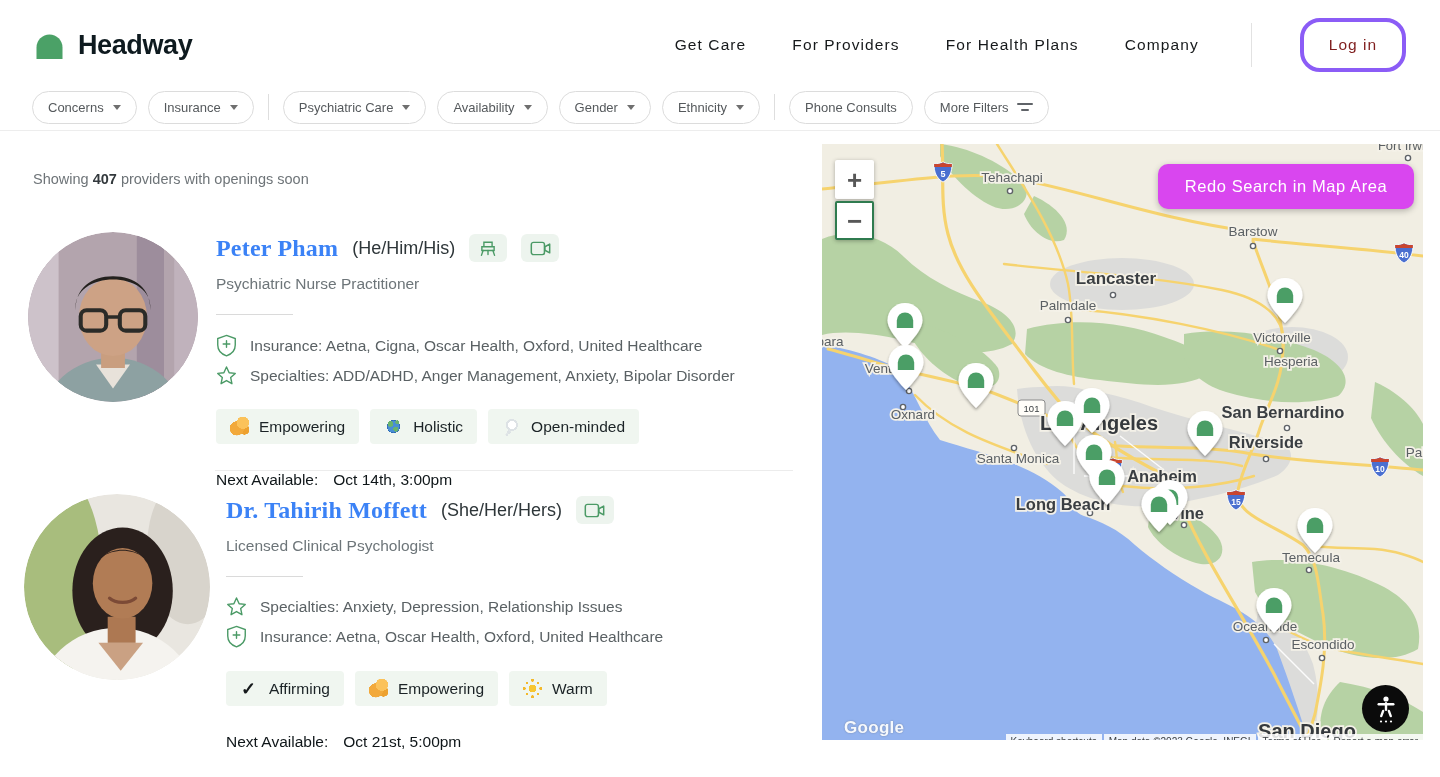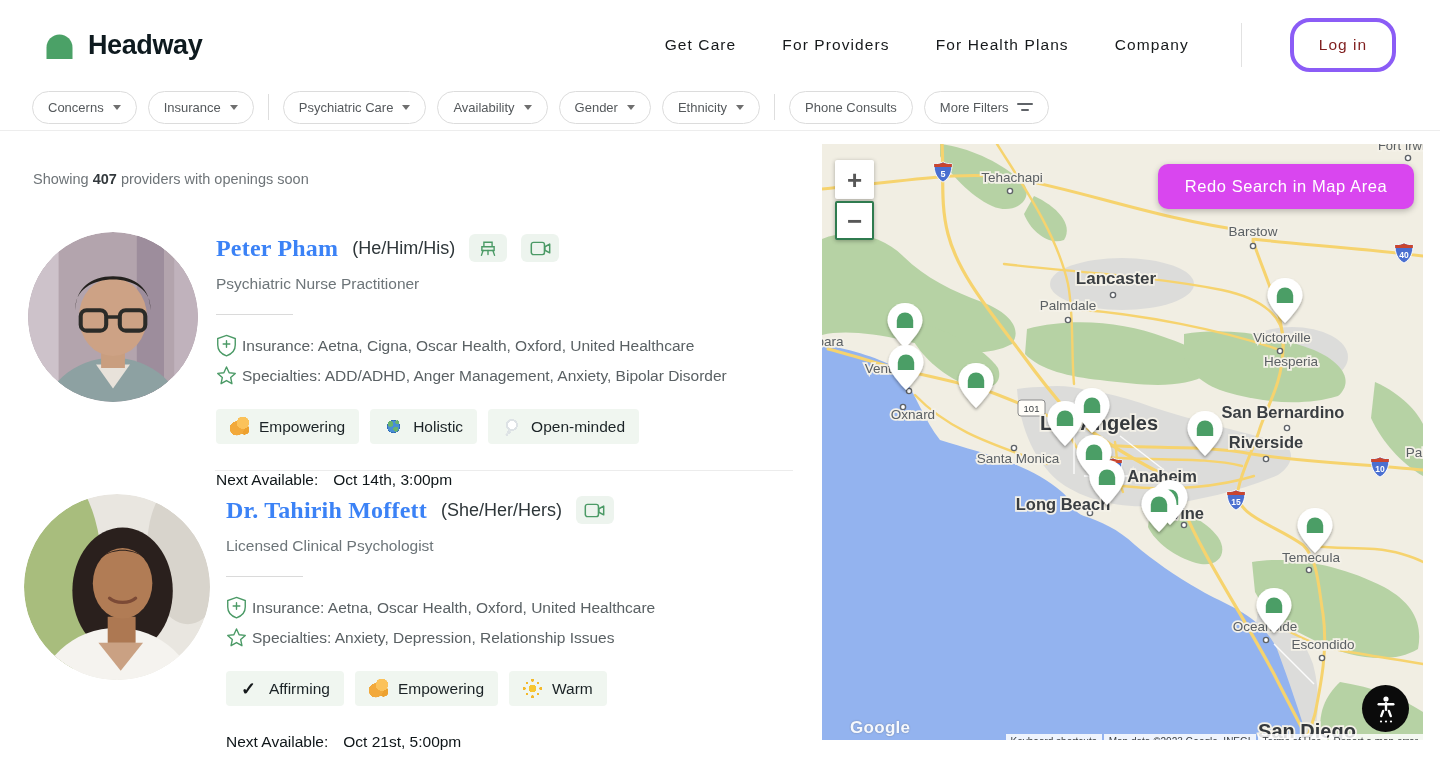--- a/index.html
+++ b/index.html
@@ -1,21 +1,21 @@
 <!DOCTYPE html>
 <html><head>
 <meta charset="utf-8">
 <style>
   * { margin:0; padding:0; box-sizing:border-box; }
   html,body { width:1440px; height:777px; background:#fff; font-family:"Liberation Sans", sans-serif; overflow:hidden; }
   .page { position:relative; width:1440px; height:777px; background:#fff; }
 
   
   .header { position:absolute; left:0; top:0; width:1440px; height:91px;
-            display:flex; align-items:center; padding:0 44px; border-bottom:1px solid #e9e9e9; background:#fff; }
+            display:flex; align-items:center; padding:0 34px; border-bottom:1px solid #e9e9e9; background:#fff; }
   .brand { display:flex; align-items:center; gap:13px; }
   .brand-mark { width:31px; height:27px; }
   .brand-name { font-size:27px; font-weight:700; color:#0e1a1f; letter-spacing:-0.4px; }
   .nav { margin-left:auto; display:flex; align-items:center; gap:46px; }
   .nav-item { font-size:15.5px; letter-spacing:1.1px; color:#16191b; cursor:pointer; white-space:nowrap; }
   .nav-divider { width:1px; height:44px; background:#e2e2e2; margin-left:6px; }
   .login-btn { margin-left:2px; border:4px solid #8b5cf6; border-radius:20px; background:#fff;
                padding:14px 25px; font-size:15.5px; letter-spacing:1px; color:#7f1d1d; font-family:inherit; cursor:pointer; }
 
   
@@ -40,21 +40,21 @@
   .card-1 .avatar { width:170px; height:170px; }
   .card-2 .avatar { width:186px; height:186px; margin-left:-4px; }
   .card-body { margin-left:18px; padding-top:0; }
   .card-2 .card-body { margin-left:16px; }
   .name-row { display:flex; align-items:center; gap:14px; margin-top:2px; }
   .p-name { font-family:"Liberation Serif", serif; font-size:24px; color:#3b82f6; letter-spacing:0.2px;font-weight:bold; }
   .p-pronouns { font-size:18px; color:#2e3639; }
   .badge { width:38px; height:28px; border-radius:6px; background:#edf4ee; display:inline-flex; align-items:center; justify-content:center; }
   .p-title { margin-top:13px; font-size:15.5px; color:#6d7579; }
   .small-rule { margin-top:21px; width:77px; height:1px; background:#dadada; }
-  .meta-row { display:flex; align-items:center; gap:5px; margin-top:19px; font-size:15.5px; color:#5a6164; }
+  .meta-row { display:flex; align-items:center; gap:13px; margin-top:19px; font-size:15.5px; color:#5a6164; }
   .meta-row + .meta-row { margin-top:8px;text-align:right; }
   .tags { display:flex; gap:11px; margin-top:23px;align-items:flex-end; }
   .tag { display:inline-flex; align-items:center; gap:10px; background:#f0f6f0; border-radius:4px;
          padding:8px 14px; font-size:15.5px; color:#1b2326; }
   .tag-icon { width:19px; height:19px; display:inline-block; position:relative; }
   [data-icon="muscle"]{ background:
      radial-gradient(circle at 68% 30%, #fbc25a 0 33%, transparent 34%),
      radial-gradient(circle at 36% 60%, #f2a93b 0 42%, transparent 43%),
      radial-gradient(circle at 76% 66%, #eda12f 0 26%, transparent 27%); }
   [data-icon="globe"]{ background:
@@ -84,21 +84,21 @@
   .map { position:absolute; left:822px; top:144px; width:601px; height:596px; background:#f1eee3; overflow:hidden; }
   .map svg.base { position:absolute; left:0; top:0; }
   .zoom-btn { position:absolute; left:13px; width:39px; height:39px; background:#fff; border:none; border-radius:2px;
               box-shadow:0 1px 4px rgba(0,0,0,0.3); font-size:26px; font-weight:700; color:#575757; cursor:pointer;
               display:flex; align-items:center; justify-content:center; font-family:inherit; line-height:1; }
   .zoom-in { top:16px; }
   .zoom-out { top:57px; border:2px solid #2f7b4f; }
   .redo-btn { position:absolute; left:336px; top:20px; width:256px; height:45px; background:#d946ef; border:none;
               border-radius:10px; color:#fff; font-size:16.5px; letter-spacing:0.6px; font-family:inherit;
               box-shadow:0 2px 6px rgba(0,0,0,0.25); cursor:pointer; }
-  .google-logo { position:absolute; left:28px; bottom:2px; font-size:17px; font-weight:700; color:#ffffff;
+  .google-logo { position:absolute; left:22px; bottom:2px; font-size:17px; font-weight:700; color:#ffffff;
                  opacity:0.92; letter-spacing:0.3px; text-shadow:0 0 2px rgba(90,90,90,0.55); }
   .attribution { position:absolute; right:0; bottom:-9px; display:flex; gap:2px; }
   .attribution span { background:rgba(255,255,255,0.85); color:#3c4043; font-size:10px; padding:2px 5px; white-space:nowrap; }
 
   .a11y-btn { position:absolute; left:1362px; top:685px; width:47px; height:47px; border-radius:50%;
               background:#0b0b0b; border:none; display:flex; align-items:center; justify-content:center; cursor:pointer; }
 </style>
 </head>
 <body>
 
@@ -278,31 +278,31 @@
           <span class="badge">
             <svg width="21" height="15" viewBox="0 0 24 17">
               <rect x="1.5" y="1.5" width="15" height="14" rx="2.5" fill="none" stroke="#4b9a66" stroke-width="1.7"></rect>
               <path d="M17 6.5 L22.5 3.5 V13.5 L17 10.5 Z" fill="none" stroke="#4b9a66" stroke-width="1.7" stroke-linejoin="round"></path>
             </svg>
           </span>
         </div>
         <div class="p-title">Licensed Clinical Psychologist</div>
         <div class="small-rule"></div>
         <div class="meta-row">
+          <svg width="21" height="21" viewBox="0 0 24 24">
+            <path d="M12 2.2 L15 8.8 L22 9.6 L16.8 14.4 L18.2 21.4 L12 17.8 L5.8 21.4 L7.2 14.4 L2 9.6 L9 8.8 Z" fill="none" stroke="#4b9a66" stroke-width="1.6" stroke-linejoin="round"></path>
+          </svg>
+          <span>Specialties: Anxiety, Depression, Relationship Issues</span>
+        </div>
+        <div class="meta-row">
           <svg width="21" height="23" viewBox="0 0 24 26">
             <path d="M12 1.5 L22 5 V12.5 C22 19 17.5 23 12 24.8 C6.5 23 2 19 2 12.5 V5 Z" fill="none" stroke="#4b9a66" stroke-width="1.6"></path>
             <path d="M12 7.5 V15 M8.2 11.2 H15.8" stroke="#4b9a66" stroke-width="1.6" stroke-linecap="round"></path>
           </svg>
           <span>Insurance: Aetna, Oscar Health, Oxford, United Healthcare</span>
-        </div>
-        <div class="meta-row">
-          <svg width="21" height="21" viewBox="0 0 24 24">
-            <path d="M12 2.2 L15 8.8 L22 9.6 L16.8 14.4 L18.2 21.4 L12 17.8 L5.8 21.4 L7.2 14.4 L2 9.6 L9 8.8 Z" fill="none" stroke="#4b9a66" stroke-width="1.6" stroke-linejoin="round"></path>
-          </svg>
-          <span>Specialties: Anxiety, Depression, Relationship Issues</span>
         </div>
         <div class="tags">
           <span class="tag">
             <span class="tag-icon" data-icon="check"></span>
             <span>Affirming</span>
           </span>
           <span class="tag">
             <span class="tag-icon" data-icon="muscle"></span>
             <span>Empowering</span>
           </span>

